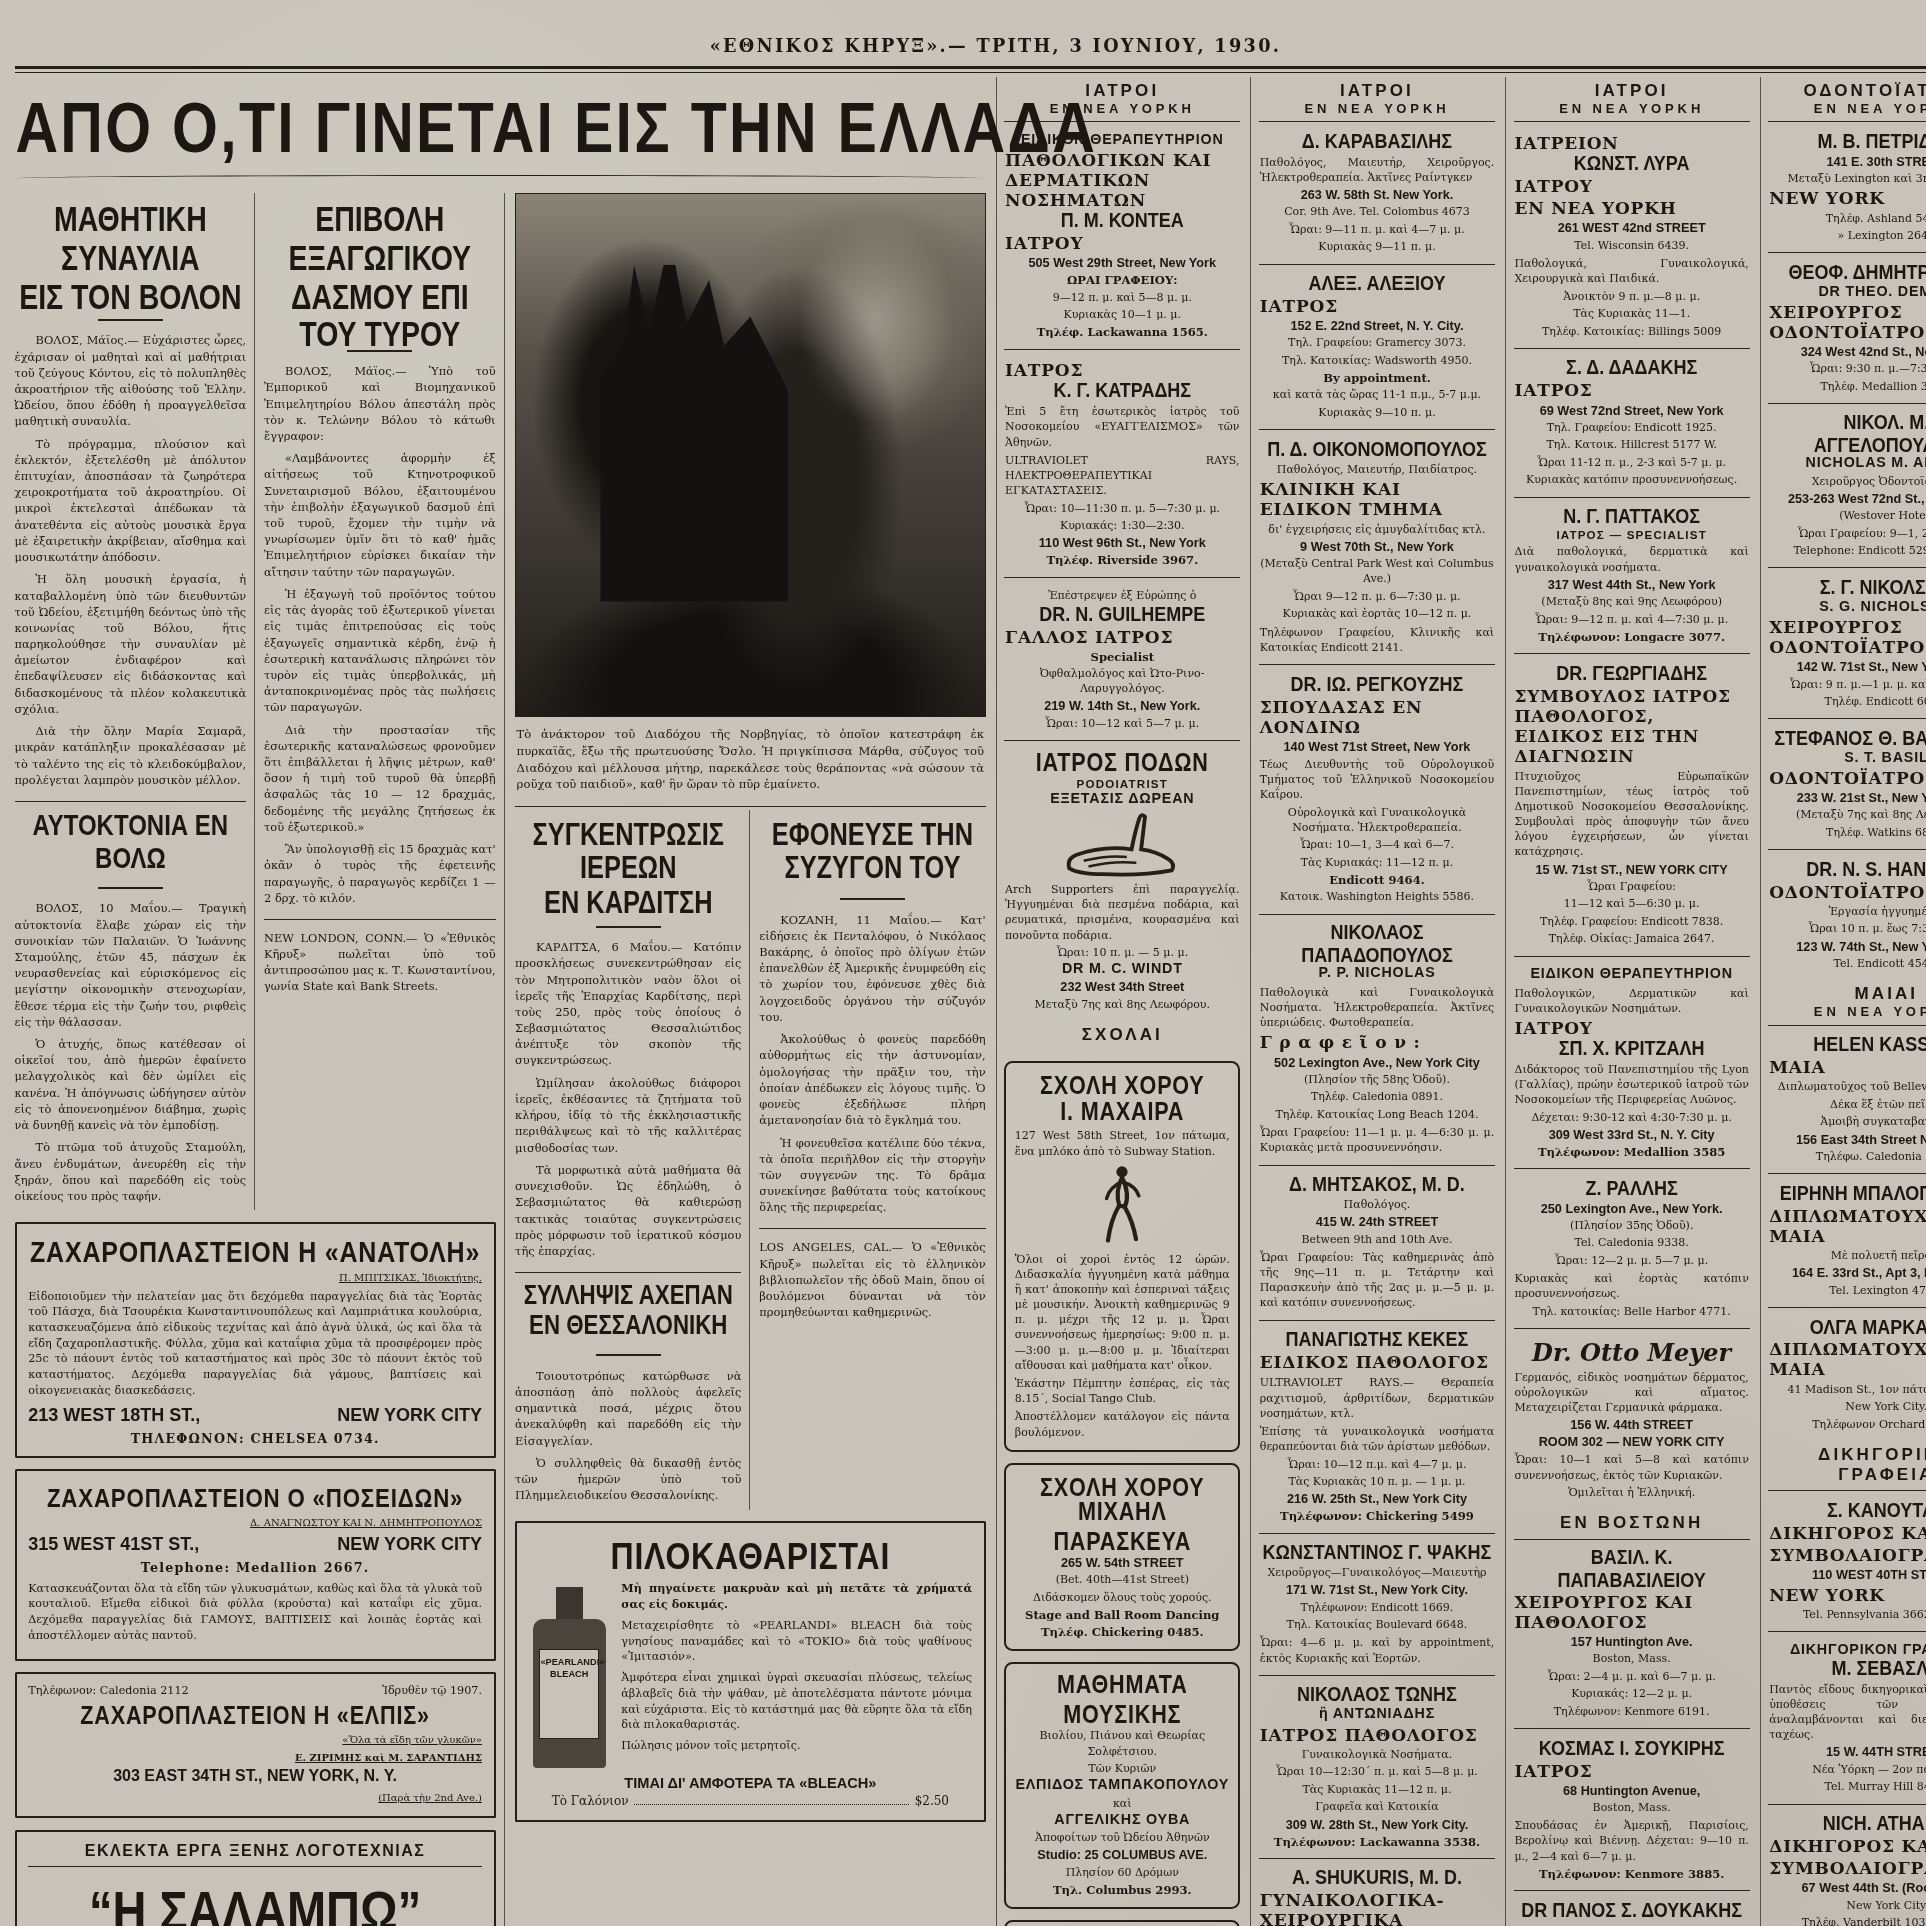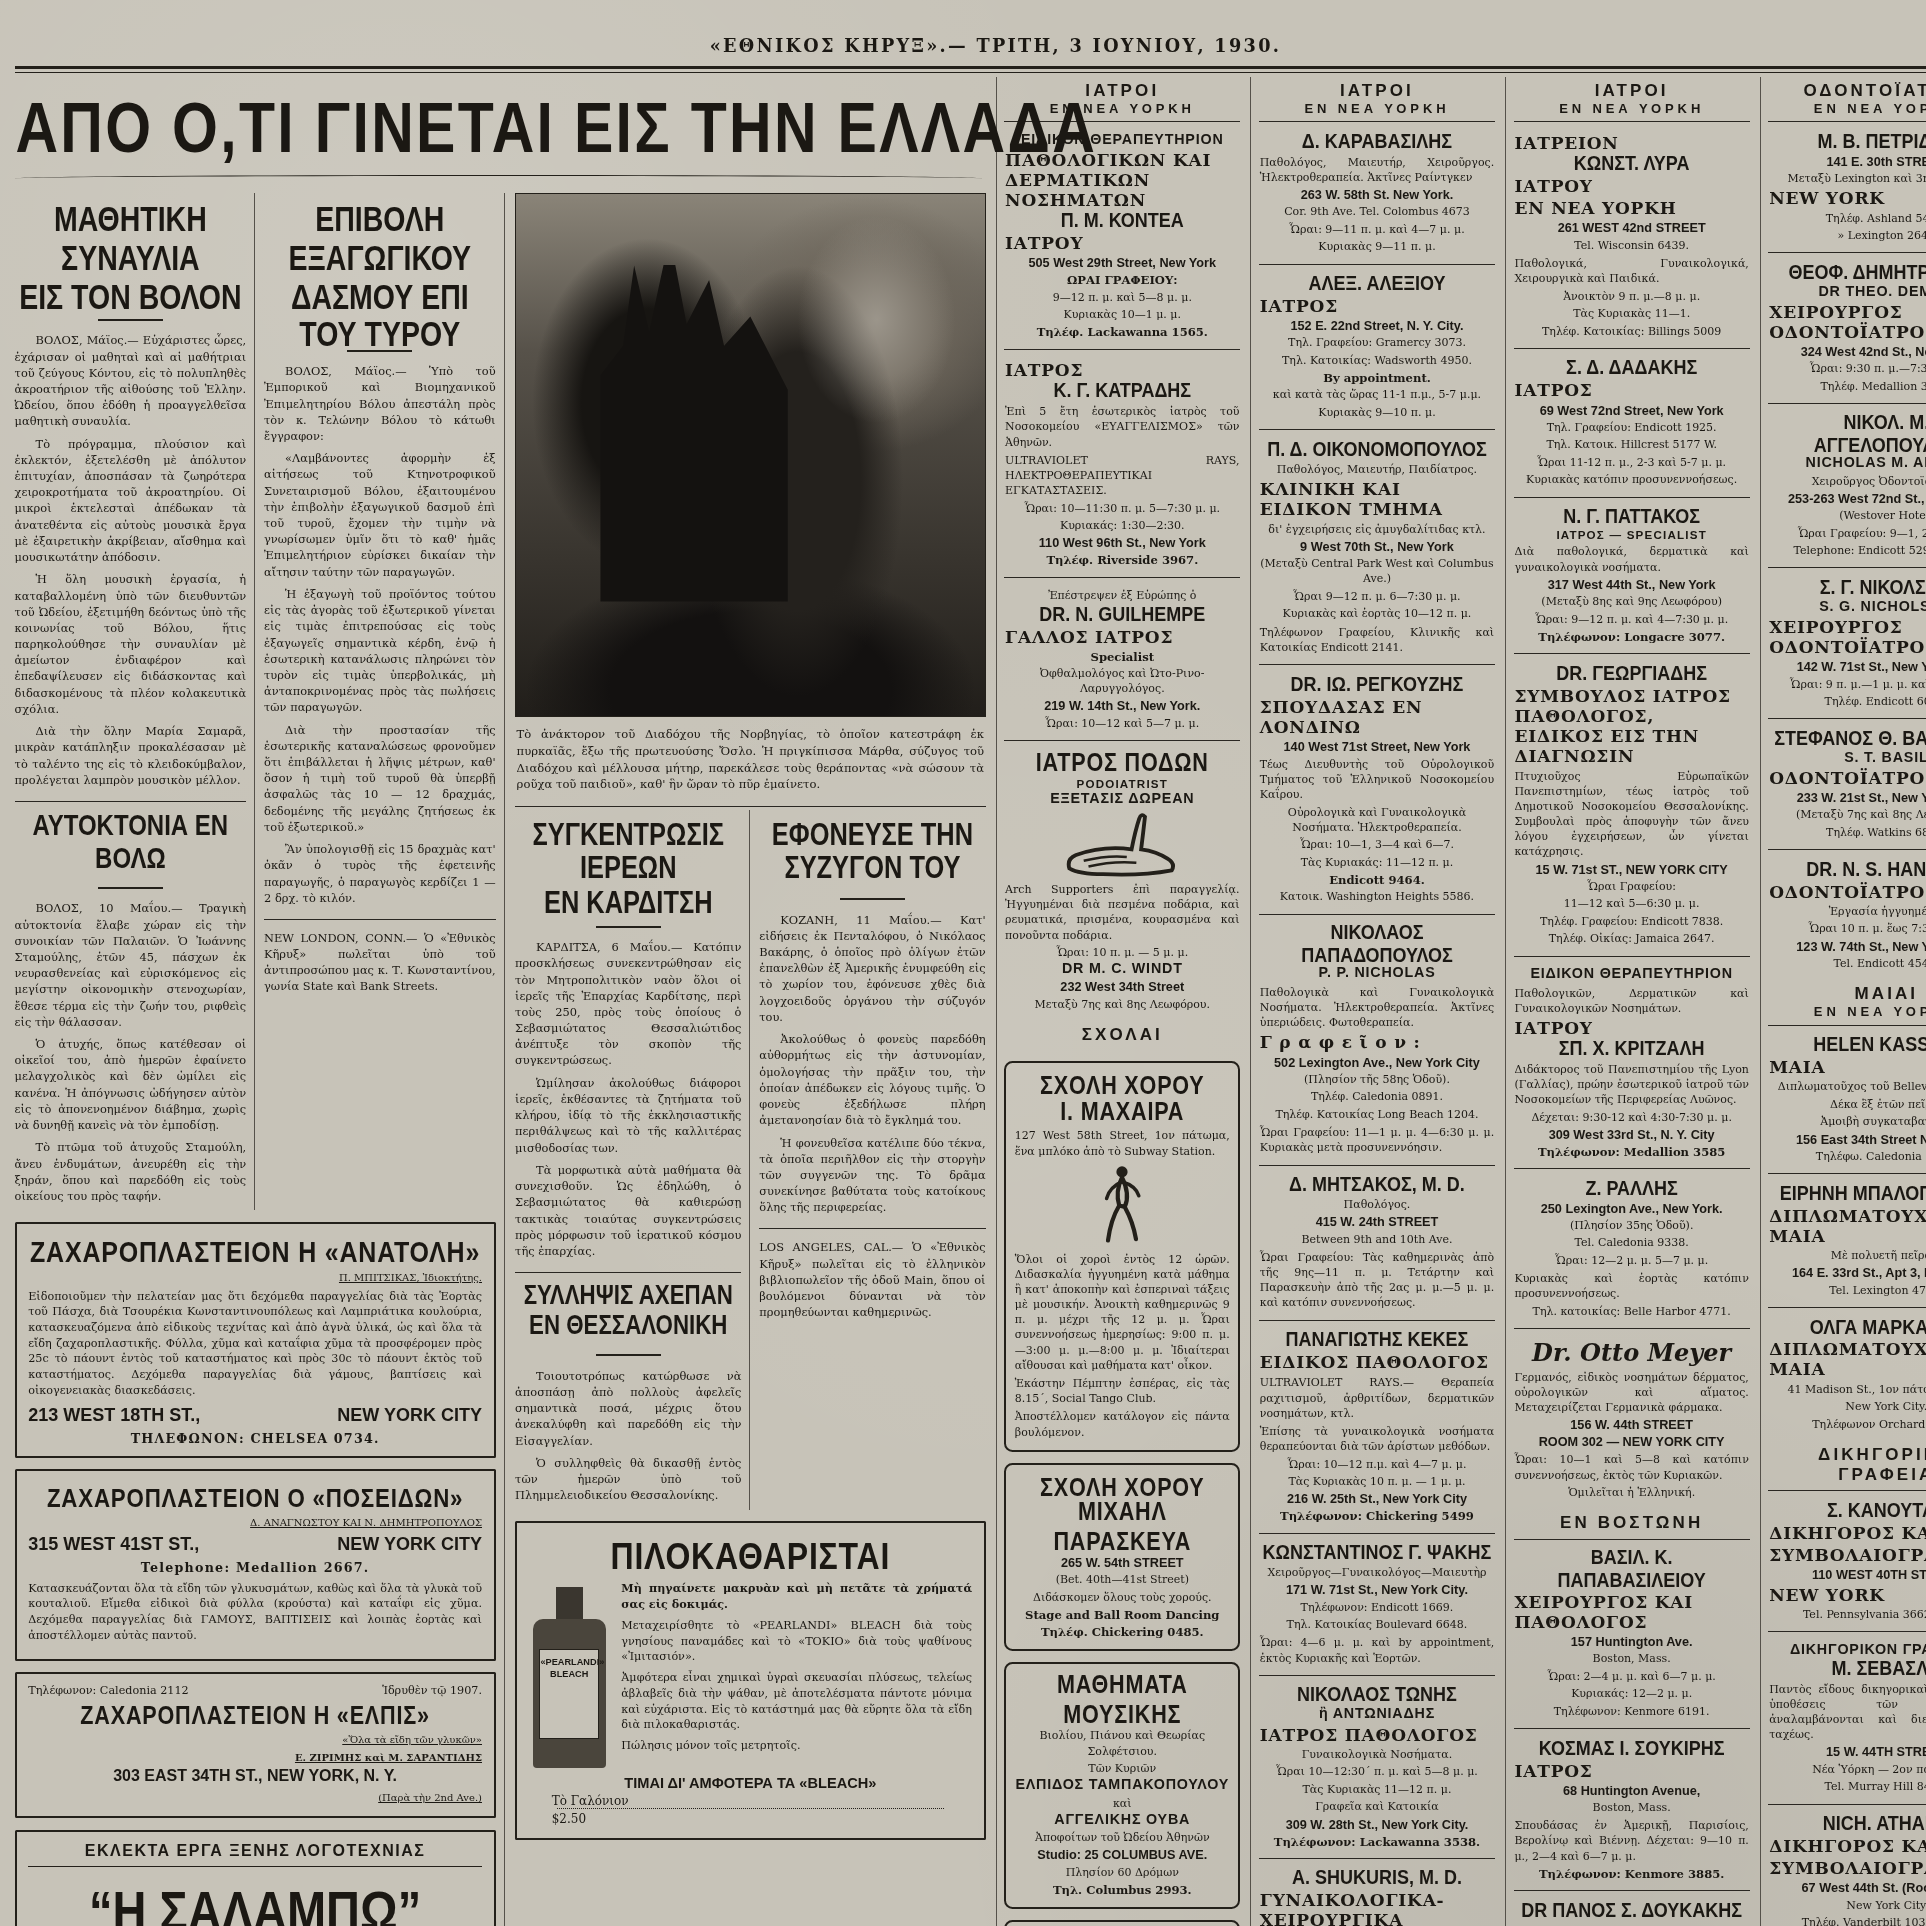--- a/index.html
+++ b/index.html
@@ -55,21 +55,21 @@
   .box{border:2.7px solid #23201a;border-radius:10px;padding:10px 11.6px;margin:11.6px 0;}
   .box.square{border-radius:1.5px;}
   .adtitle{font-family:"Liberation Sans","DejaVu Sans",sans-serif;font-weight:bold;text-align:center;
      font-size:25px;transform:scaleY(1.15);transform-origin:top center;letter-spacing:0.8px;margin:2.3px 0 3.1px;}
   .adsub{text-align:right;font-size:10px;margin:7px 0 3.1px;text-decoration:underline;}
   .adbody{font-size:11.2px;line-height:1.4;text-align:justify;margin:5.4px 0;}
   .adrow{display:flex;justify-content:space-between;align-items:baseline;font-family:"Liberation Sans","DejaVu Sans",sans-serif;font-weight:bold;font-size:18px;margin-top:6.2px;}
   .adtel{text-align:center;font-size:12.7px;letter-spacing:1.2px;margin-top:5.4px;font-weight:bold;}
   .smallcapline{display:flex;justify-content:space-between;font-size:11.2px;margin-bottom:3.9px;}
   .bigaddr{font-family:"Liberation Sans","DejaVu Sans",sans-serif;font-weight:bold;font-size:16px;text-align:center;margin:3.9px 0 0.8px;}
-  .dotline{font-size:12px;display:flex;justify-content:space-between;margin:2.3px 23px;flex-direction:column;}
+  .dotline{font-size:12px;display:flex;justify-content:space-between;margin:2.3px 23px;}
   .dotline .dots{flex:1;border-bottom:1.5px dotted #23201a;margin:0 5.4px 3.1px;}
   
   .salambo-title{font-family:"Liberation Sans","DejaVu Sans",sans-serif;font-weight:bold;font-size:47px;text-align:center;
      transform:scaleY(1.2);transform-origin:top center;margin:10px 0 5.4px;}
   .salambo-head{font-family:"Liberation Sans","DejaVu Sans",sans-serif;font-weight:bold;font-size:16px;text-align:center;letter-spacing:1.5px;border-bottom:1.2px solid #23201a;padding-bottom:6.2px;}
   
   .pilo-flex{display:flex;gap:11.6px;}
   .bottle{flex:none;width:81px;height:181px;margin-top:11.6px;position:relative;}
   .bottle .neck{position:absolute;left:27px;top:0;width:27px;height:35px;background:#3a362f;}
   .bottle .bodyb{position:absolute;left:3.9px;top:32px;right:3.9px;bottom:0;background:#4a453c;border-radius:10px 10px 3.9px 3.9px;}

